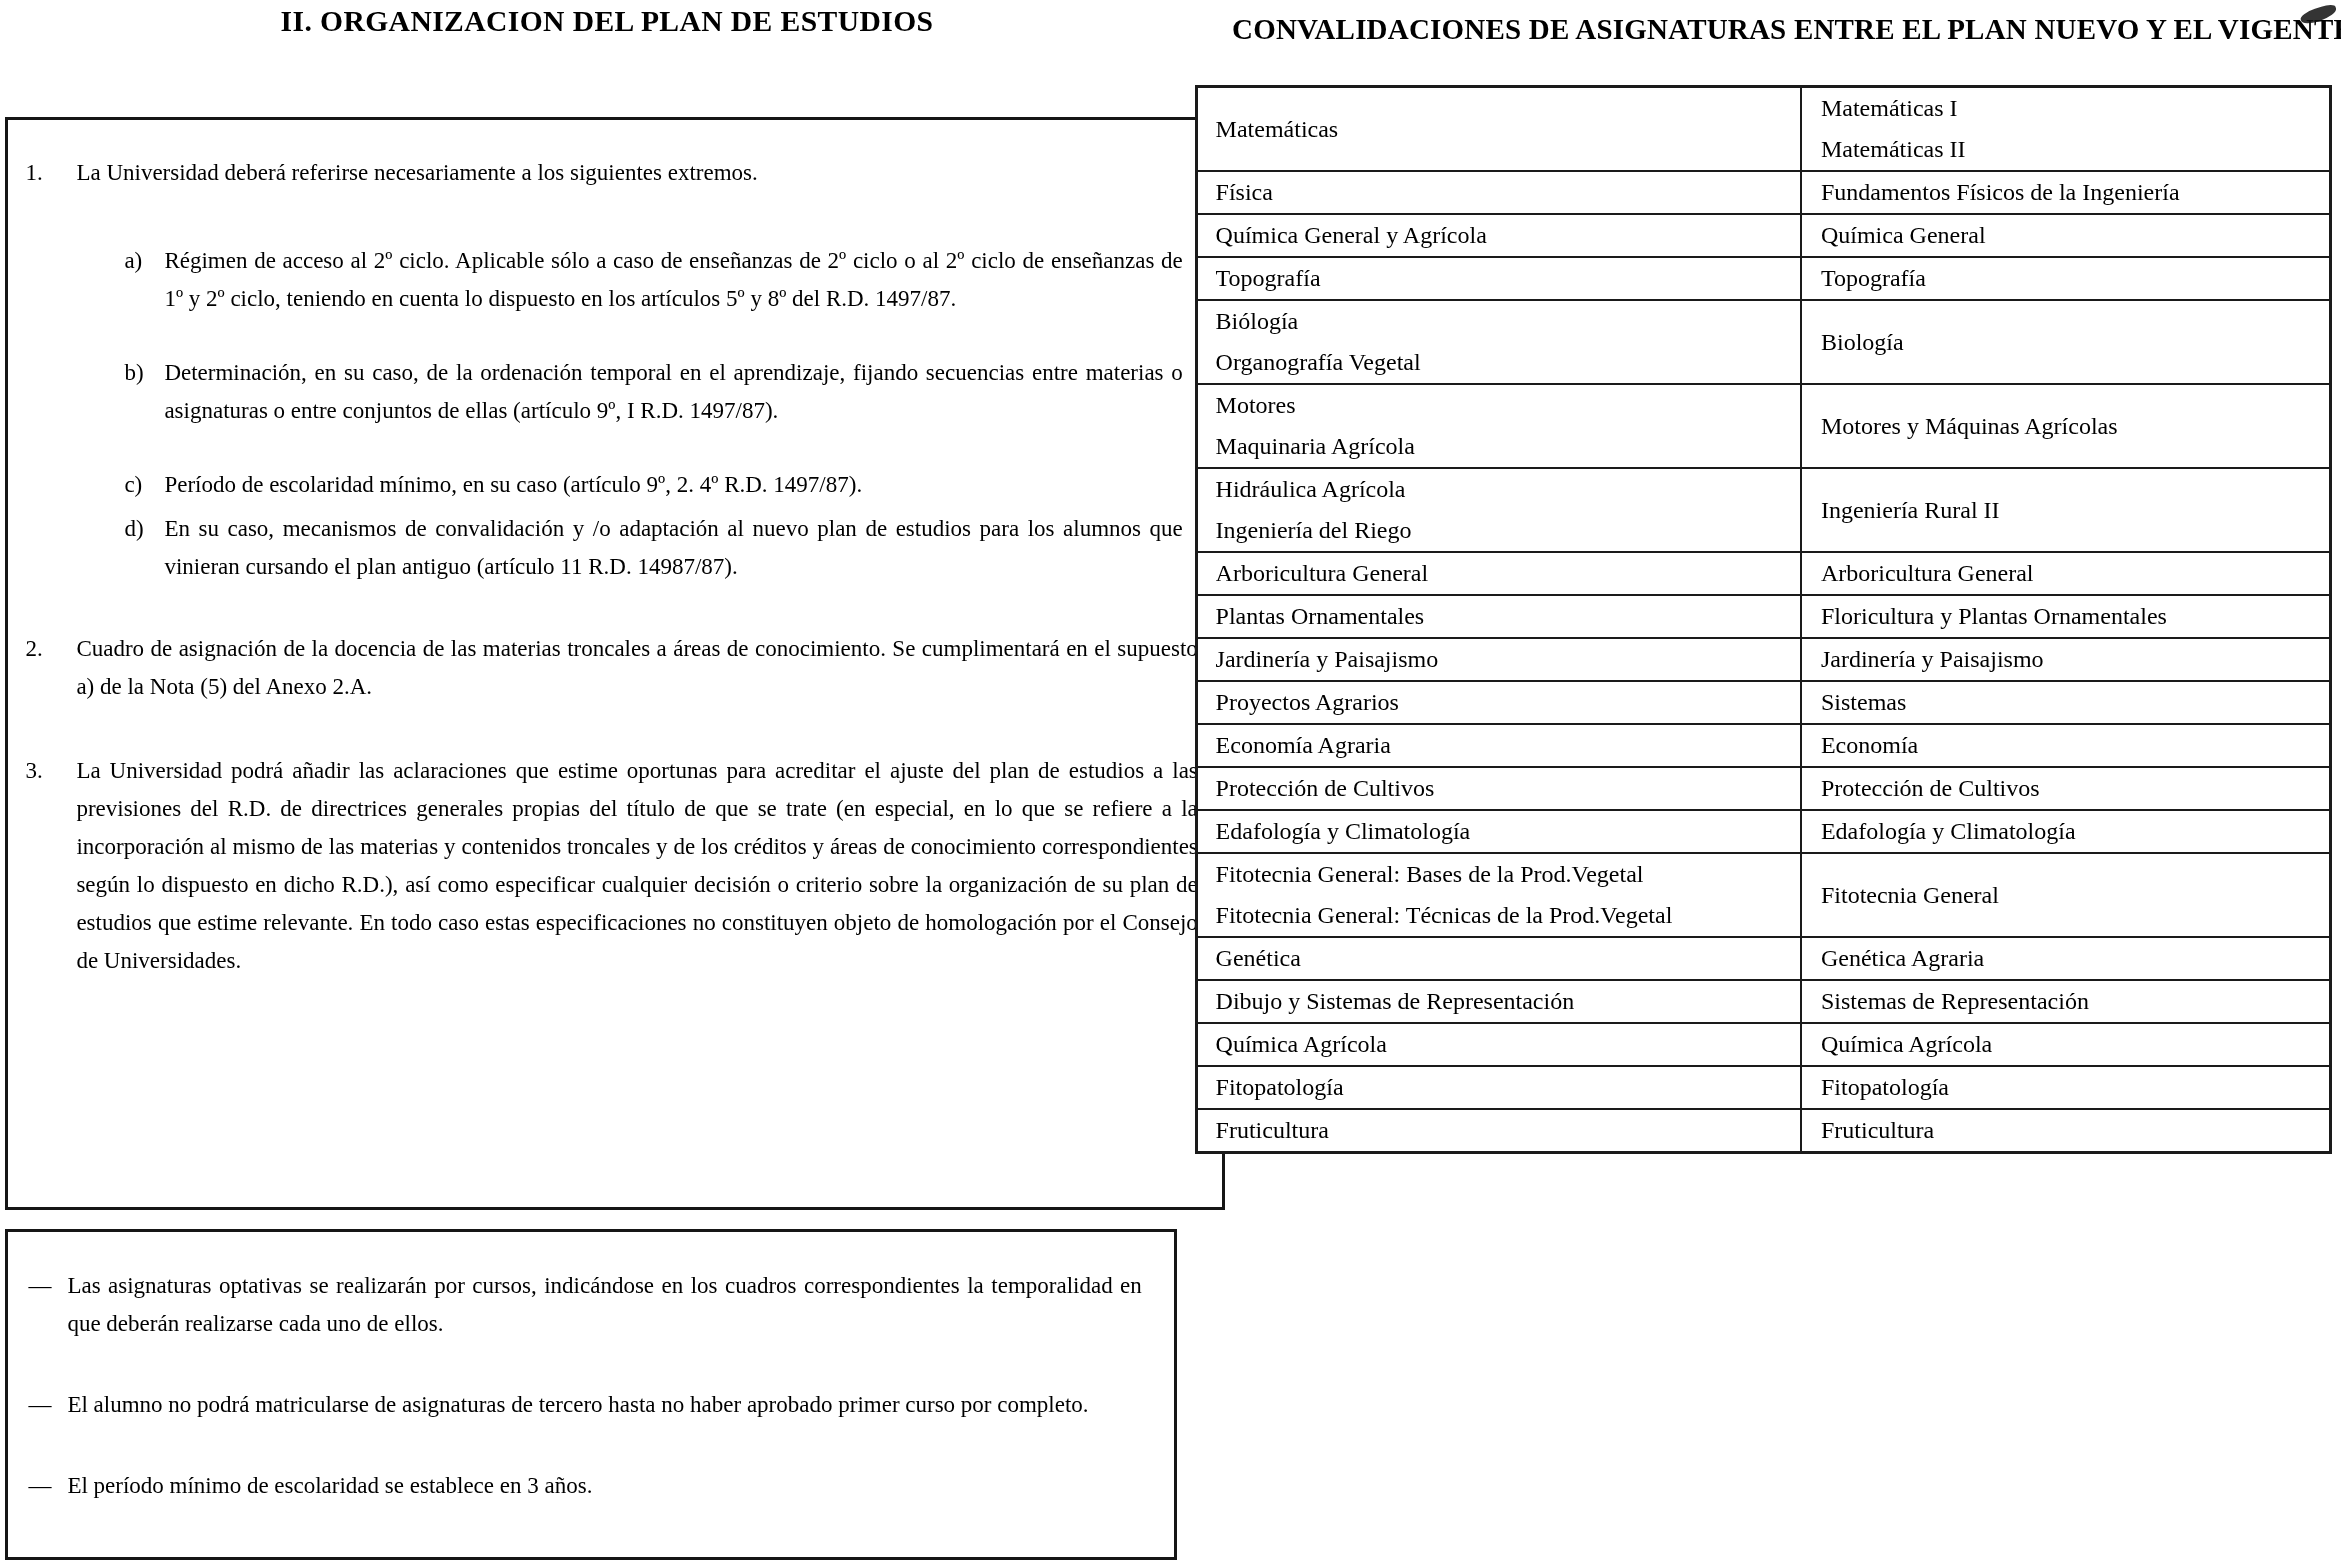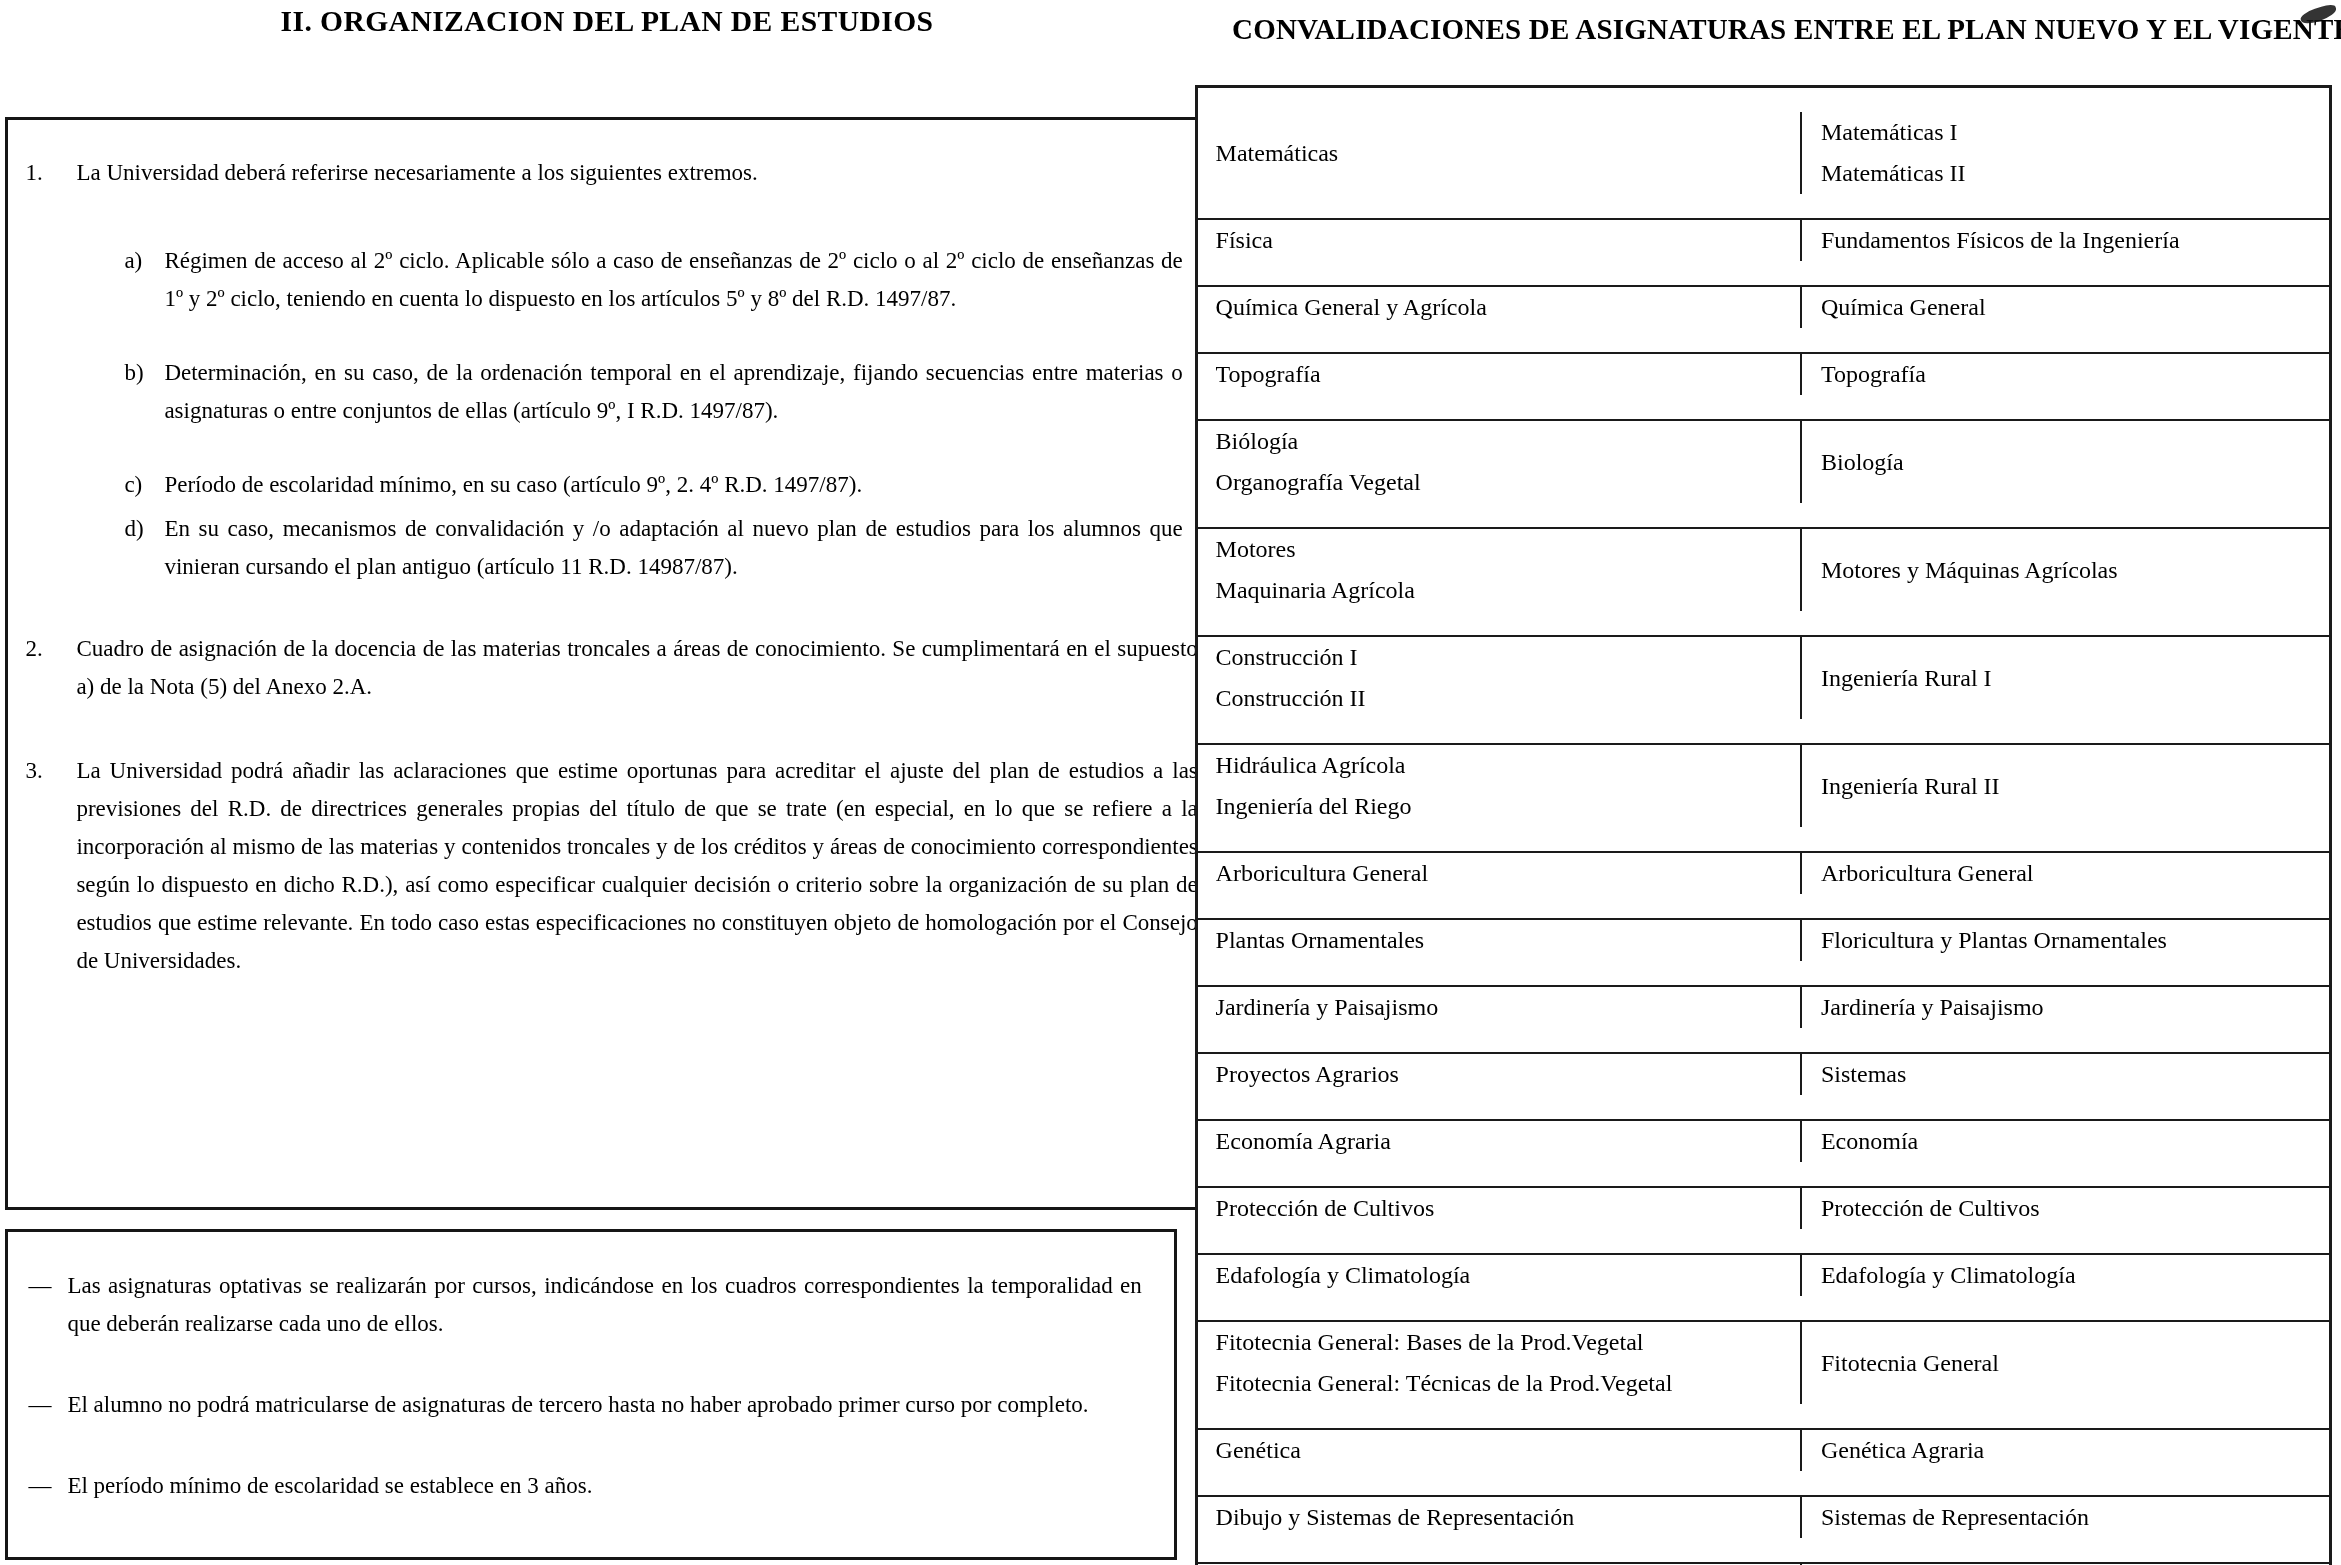--- a/index.html
+++ b/index.html
@@ -52,21 +52,21 @@
   .dash-item{display:flex;font-size:23px;line-height:38px;}
   .dash-item .dash{flex:none;width:50px;padding-left:11.2px;box-sizing:border-box;}
   .dash-item .dtext{flex:1;text-align:justify;}
   .dash-item + .dash-item{margin-top:43px;}
   
   .conv-table{
     position:absolute;left:1195px;top:85px;width:1137px;
     border:3.2px solid #1a1a1a;box-sizing:border-box;
     background:#fff;
   }
-  .trow{display:flex;margin-top:24px;}
+  .trow{display:flex;}
   .trow + .trow{border-top:2.4px solid #1a1a1a;}
   .cell{display:flex;flex-direction:column;justify-content:center;
     box-sizing:border-box;font-size:24px;}
   .cell-old{width:53.4%;border-right:2.4px solid #1a1a1a;padding-left:17.6px;}
   .cell-new{flex:1;padding-left:19px;}
   .cell .line{height:41px;line-height:41px;white-space:nowrap;overflow:hidden;}
 </style>
 </head>
 <body>
 
@@ -173,29 +173,20 @@
         <div class="cell cell-old">
           <div class="line">Motores</div>
           <div class="line">Maquinaria Agrícola</div>
         </div>
         <div class="cell cell-new">
           <div class="line">Motores y Máquinas Agrícolas</div>
         </div>
       </div>
       <div class="trow">
         <div class="cell cell-old">
-          <div class="line">Construcción I</div>
-          <div class="line">Construcción II</div>
-        </div>
-        <div class="cell cell-new">
-          <div class="line">Ingeniería Rural I</div>
-        </div>
-      </div>
-      <div class="trow">
-        <div class="cell cell-old">
           <div class="line">Hidráulica Agrícola</div>
           <div class="line">Ingeniería del Riego</div>
         </div>
         <div class="cell cell-new">
           <div class="line">Ingeniería Rural II</div>
         </div>
       </div>
       <div class="trow">
         <div class="cell cell-old">
           <div class="line">Arboricultura General</div>

